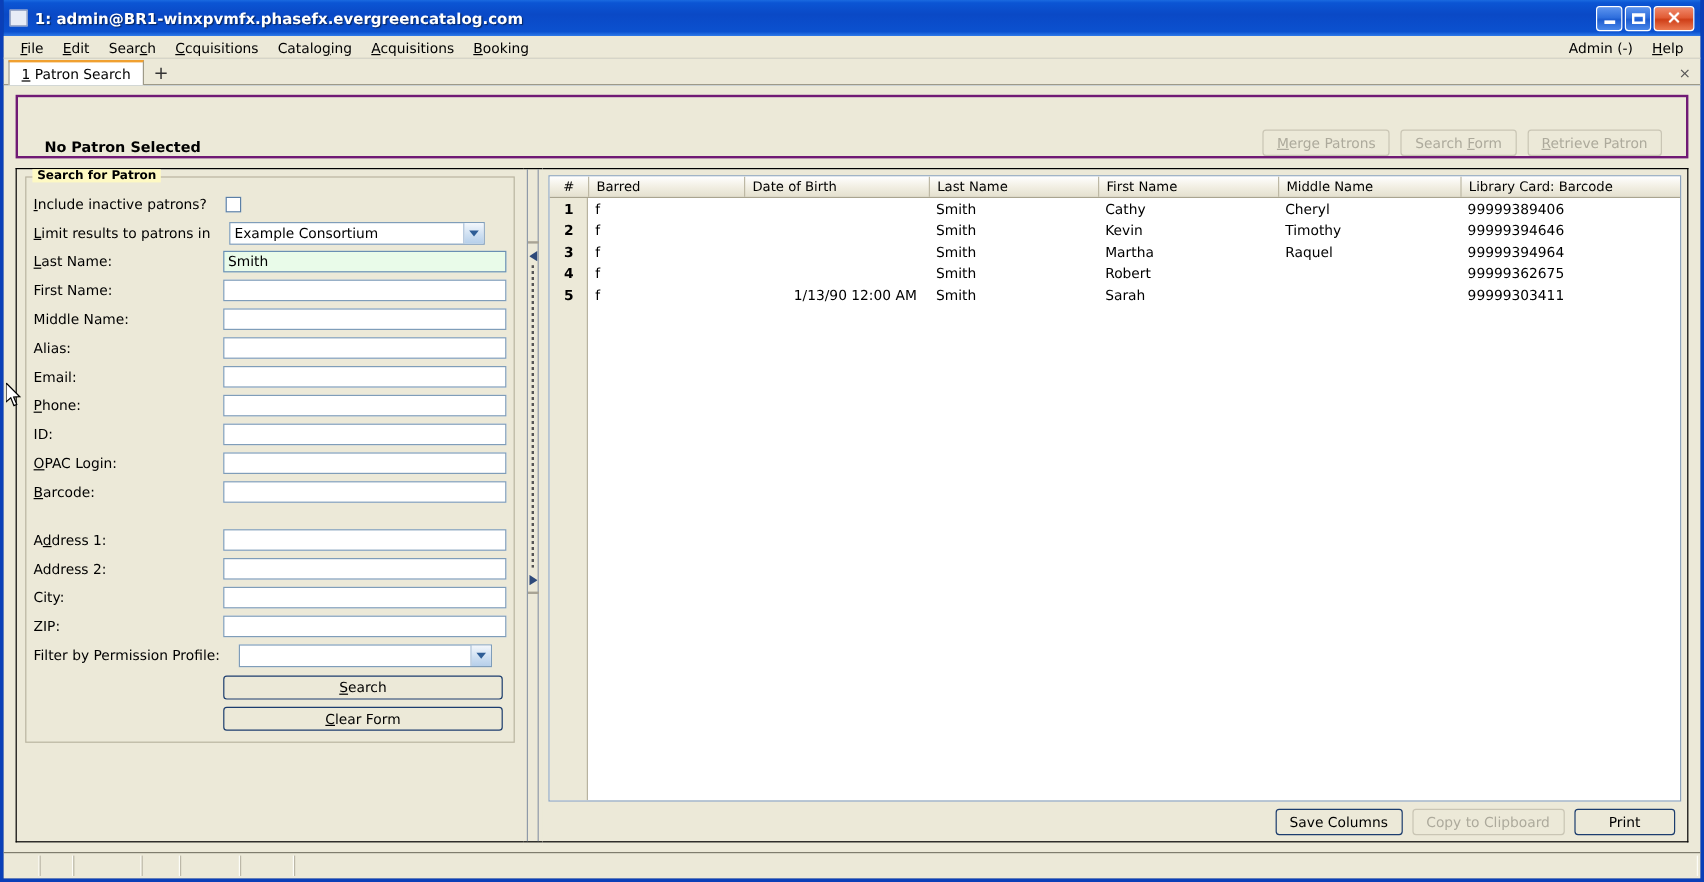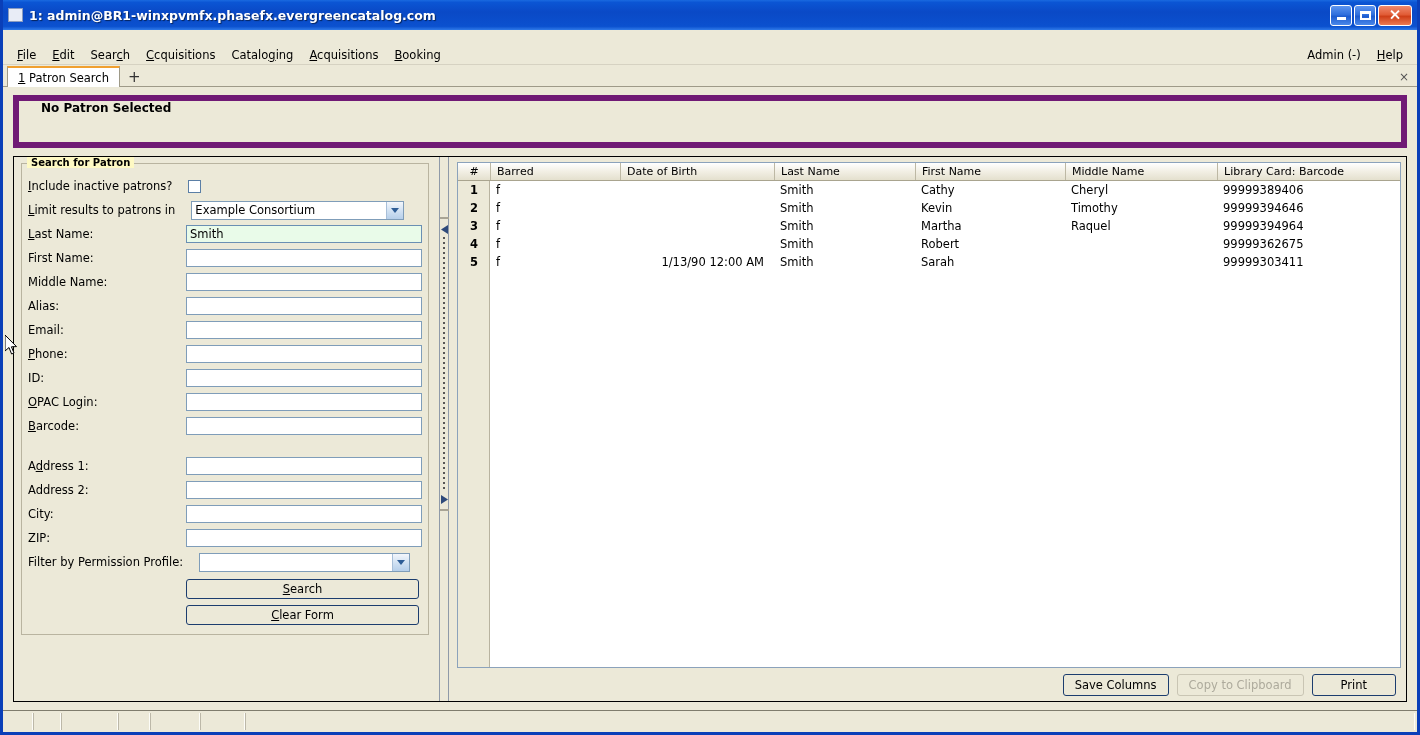--- a/index.html
+++ b/index.html
@@ -63,22 +63,22 @@
     color: #fff; font-size: 15px; font-weight: bold; line-height: 14px;
     font-family: "DejaVu Sans", sans-serif;
     text-shadow: 0 0 1px #fff;
   }
 
   
   .menubar {
     height: 19px; flex: 0 0 19px;
     background: #ece9d8;
     border-bottom: 1px solid #d6d2c2;
-    display: flex; align-items: flex-start;
-    padding: 17px 6px;
+    display: flex; align-items: flex-end;
+    padding: 0 6px;
   }
   .menu-item {
     padding: 1px 8px;
     font-size: 11.5px;
     color: #000;
     white-space: nowrap;
     cursor: default;
   }
   .menu-right { margin-left: auto; display: flex; align-items: center; }
   .mn { text-decoration: underline; }
@@ -120,23 +120,23 @@
     background: #ece9d8;
     display: flex; flex-direction: column;
     padding: 8px 10px 0 10px;
     overflow: hidden;
     position: relative;
   }
 
   
   .patron-bar {
     flex: 0 0 53px;
-    border: 6px solid #701a75;
-    background: #ece9d8;
-    display: flex; align-items: flex-start;
+    border: 2px solid #701a75;
+    background: #ece9d8;
+    display: flex; align-items: flex-end;
     padding: 0 16px 0 22px;
   }
   .patron-title { font-size: 12px; font-weight: bold; color: #000; }
   .patron-btns { margin-left: auto; display: flex; gap: 9px; padding-right: 4px; }
   .btn {
     font-size: 11.5px;
     padding: 3px 11px;
     background: #ece9d8;
     border: 1px solid #1c3d6e;
     border-radius: 3px;
@@ -413,20 +413,25 @@
       <span class="mn">1</span>&nbsp;<span>Patron Search</span>
     </div>
     <div class="tab-plus">+</div>
     <div class="tab-close">×</div>
   </div>
 
   <div class="client">
 
     <div class="patron-bar">
       <div class="patron-title">No Patron Selected</div>
+      <div class="patron-btns">
+        <button class="btn disabled"><span class="mn">M</span><span>erge Patrons</span></button>
+        <button class="btn disabled"><span>Search </span><span class="mn">F</span><span>orm</span></button>
+        <button class="btn disabled"><span class="mn">R</span><span>etrieve Patron</span></button>
+      </div>
     </div>
 
     <div class="main">
 
       <div class="left-pane">
         <div class="fieldset">
           <div class="legend">Search for Patron</div>
 
           <div class="frow" style="margin-top:10px;">
             <div class="flabel"><span class="mn">I</span>nclude inactive patrons?</div>

